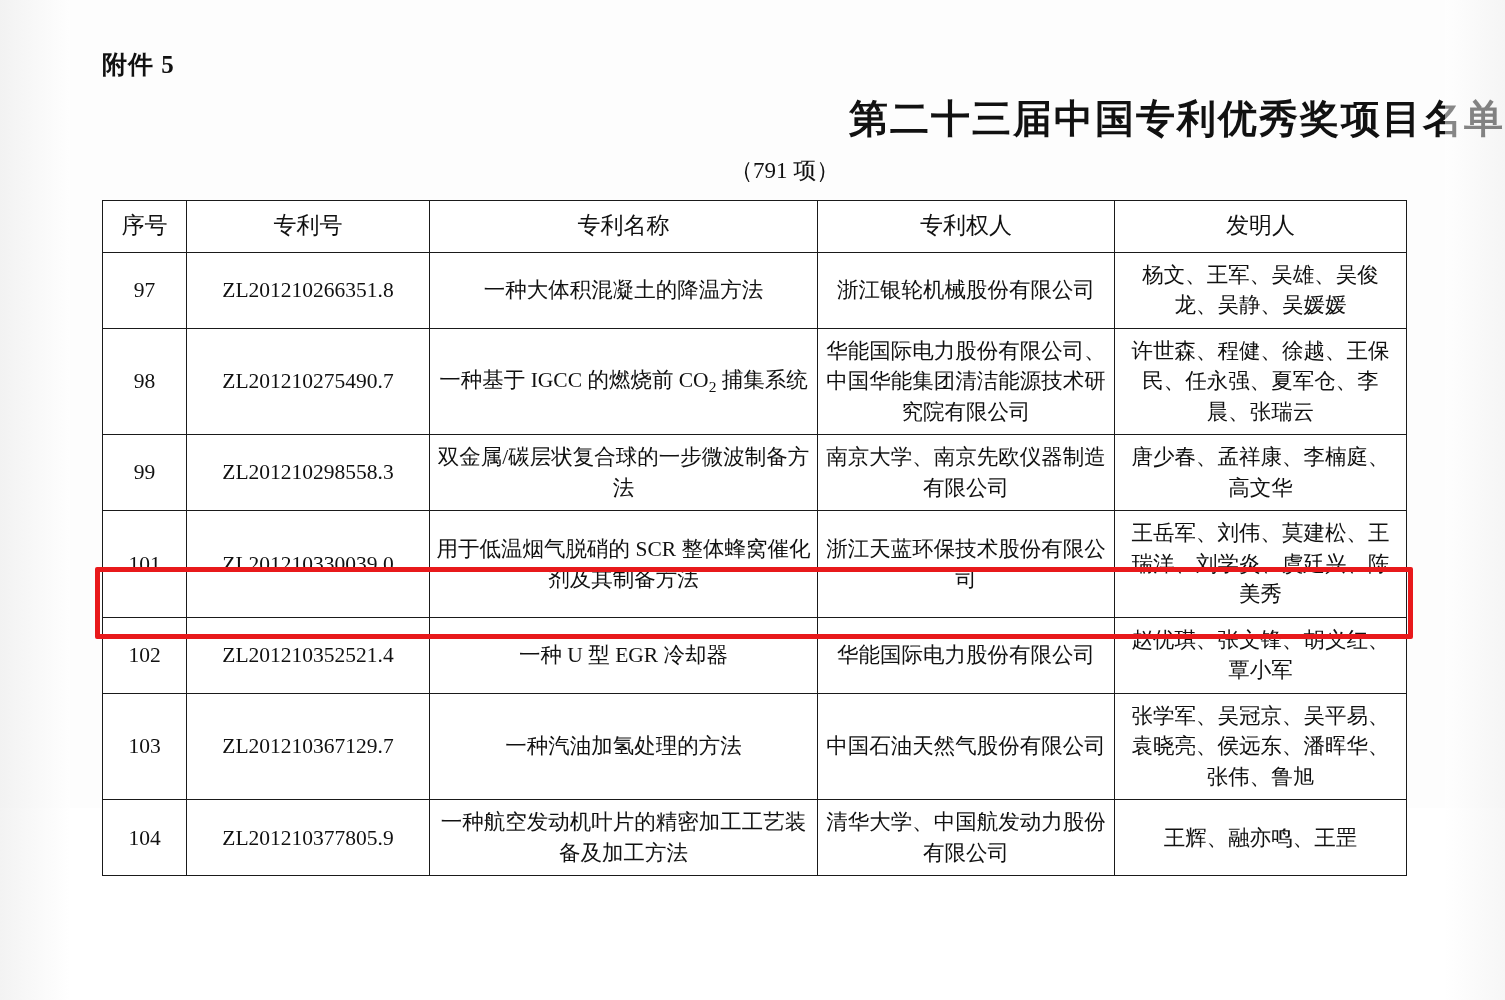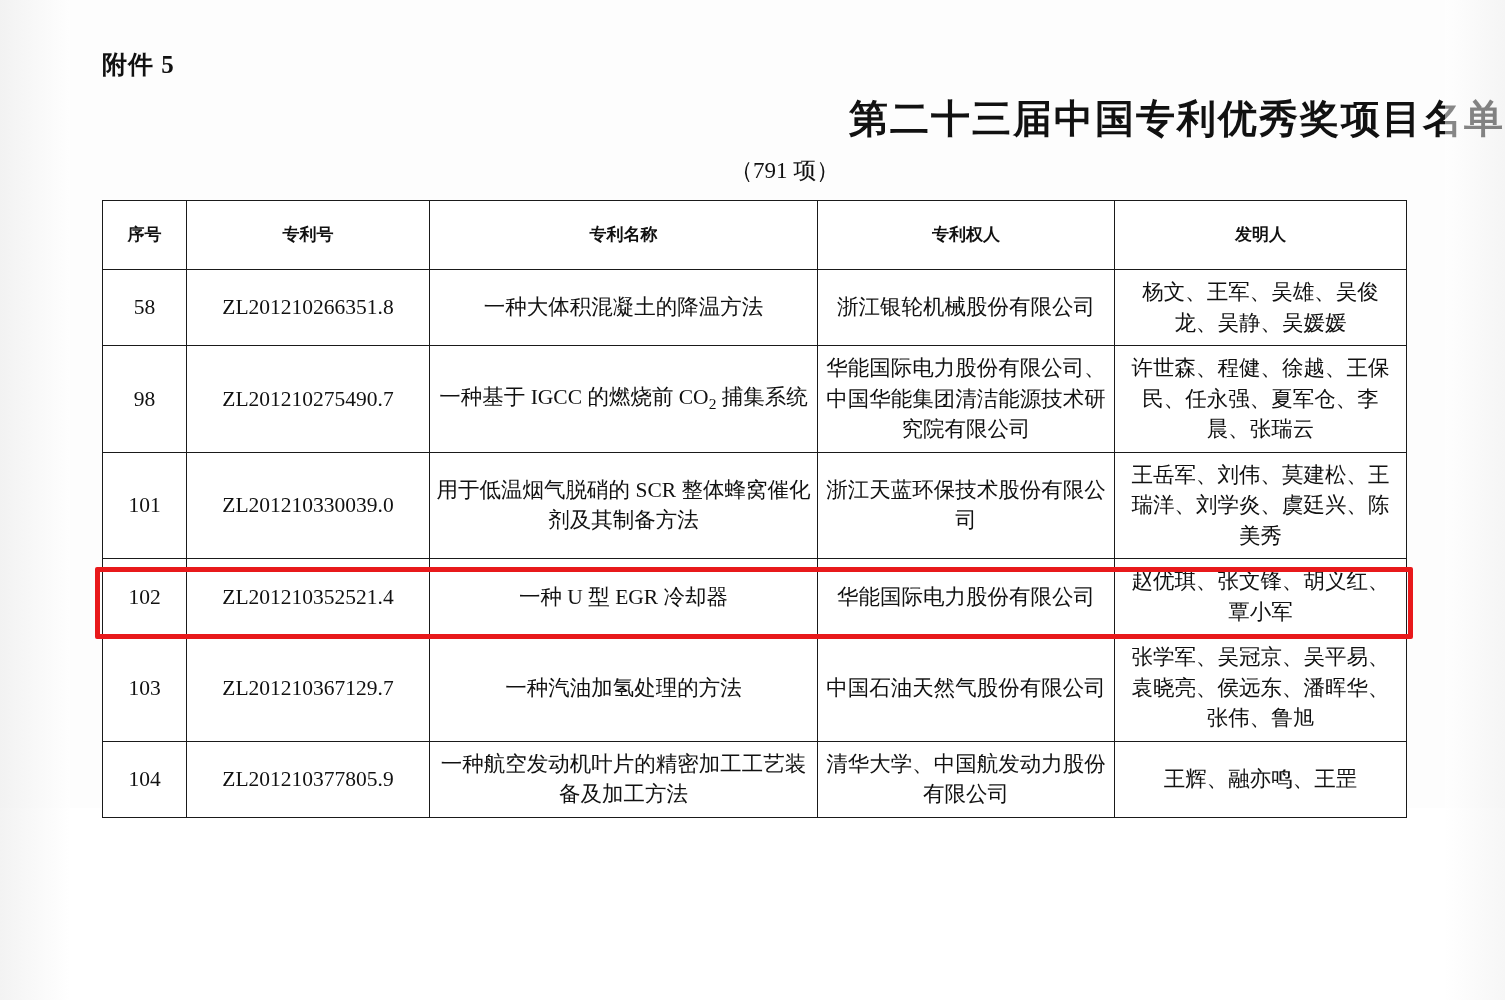--- a/index.html
+++ b/index.html
@@ -78,23 +78,23 @@
   table.patent-table th,
   table.patent-table td {
     border: 1.4px solid #1a1a1a;
     text-align: center;
     vertical-align: middle;
     font-size: 21.5px;
     line-height: 1.42;
     padding: 7px 6px;
   }
   table.patent-table th {
-    font-weight: 700;
-    font-size: 17px;
-    padding: 22px 6px;
+    font-weight: 400;
+    font-size: 23px;
+    padding: 9px 6px;
   }
   col.c-no      { width: 84px; }
   col.c-num     { width: 243px; }
   col.c-name    { width: 388px; }
   col.c-owner   { width: 297px; }
   col.c-inv     { width: 292px; }
 
   td.cell-name, td.cell-owner, td.cell-inv {
     text-align: center;
   }
@@ -138,32 +138,39 @@
       <tr>
         <th>序号</th>
         <th>专利号</th>
         <th>专利名称</th>
         <th>专利权人</th>
         <th>发明人</th>
       </tr>
     </thead>
     <tbody id="tbody">
         <tr>
-          <td class="cell-no">58</td>
+          <td class="cell-no">97</td>
           <td class="cell-patent-no">ZL201210266351.8</td>
           <td class="cell-name">一种大体积混凝土的降温方法</td>
           <td class="cell-owner">浙江银轮机械股份有限公司</td>
           <td class="cell-inv">杨文、王军、吴雄、吴俊龙、吴静、吴媛媛</td>
         </tr>
         <tr>
           <td class="cell-no">98</td>
           <td class="cell-patent-no">ZL201210275490.7</td>
           <td class="cell-name">一种基于 IGCC 的燃烧前 CO<span class="sub">2</span> 捕集系统</td>
           <td class="cell-owner">华能国际电力股份有限公司、中国华能集团清洁能源技术研究院有限公司</td>
           <td class="cell-inv">许世森、程健、徐越、王保民、任永强、夏军仓、李晨、张瑞云</td>
+        </tr>
+        <tr>
+          <td class="cell-no">99</td>
+          <td class="cell-patent-no">ZL201210298558.3</td>
+          <td class="cell-name">双金属/碳层状复合球的一步微波制备方法</td>
+          <td class="cell-owner">南京大学、南京先欧仪器制造有限公司</td>
+          <td class="cell-inv">唐少春、孟祥康、李楠庭、高文华</td>
         </tr>
         <tr class="hl-row">
           <td class="cell-no">101</td>
           <td class="cell-patent-no">ZL201210330039.0</td>
           <td class="cell-name">用于低温烟气脱硝的 SCR 整体蜂窝催化剂及其制备方法</td>
           <td class="cell-owner">浙江天蓝环保技术股份有限公司</td>
           <td class="cell-inv">王岳军、刘伟、莫建松、王瑞洋、刘学炎、虞廷兴、陈美秀</td>
         </tr>
         <tr>
           <td class="cell-no">102</td>

